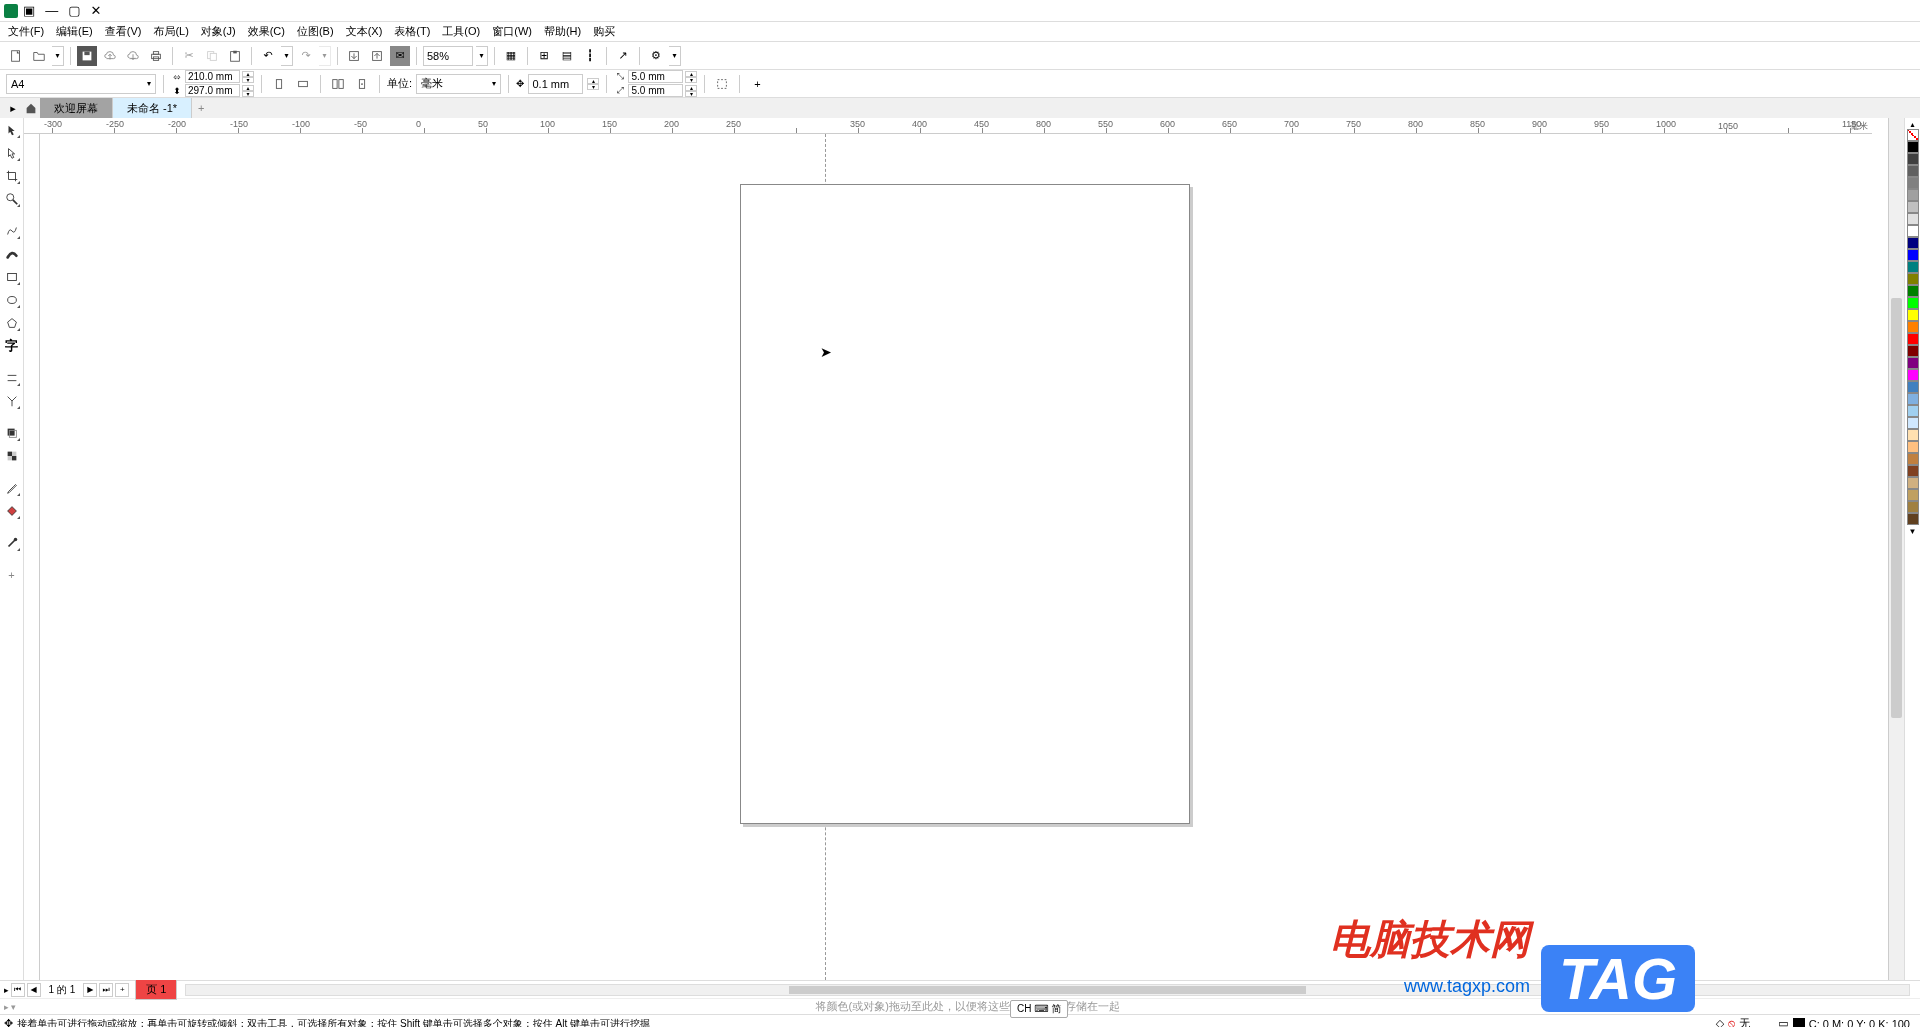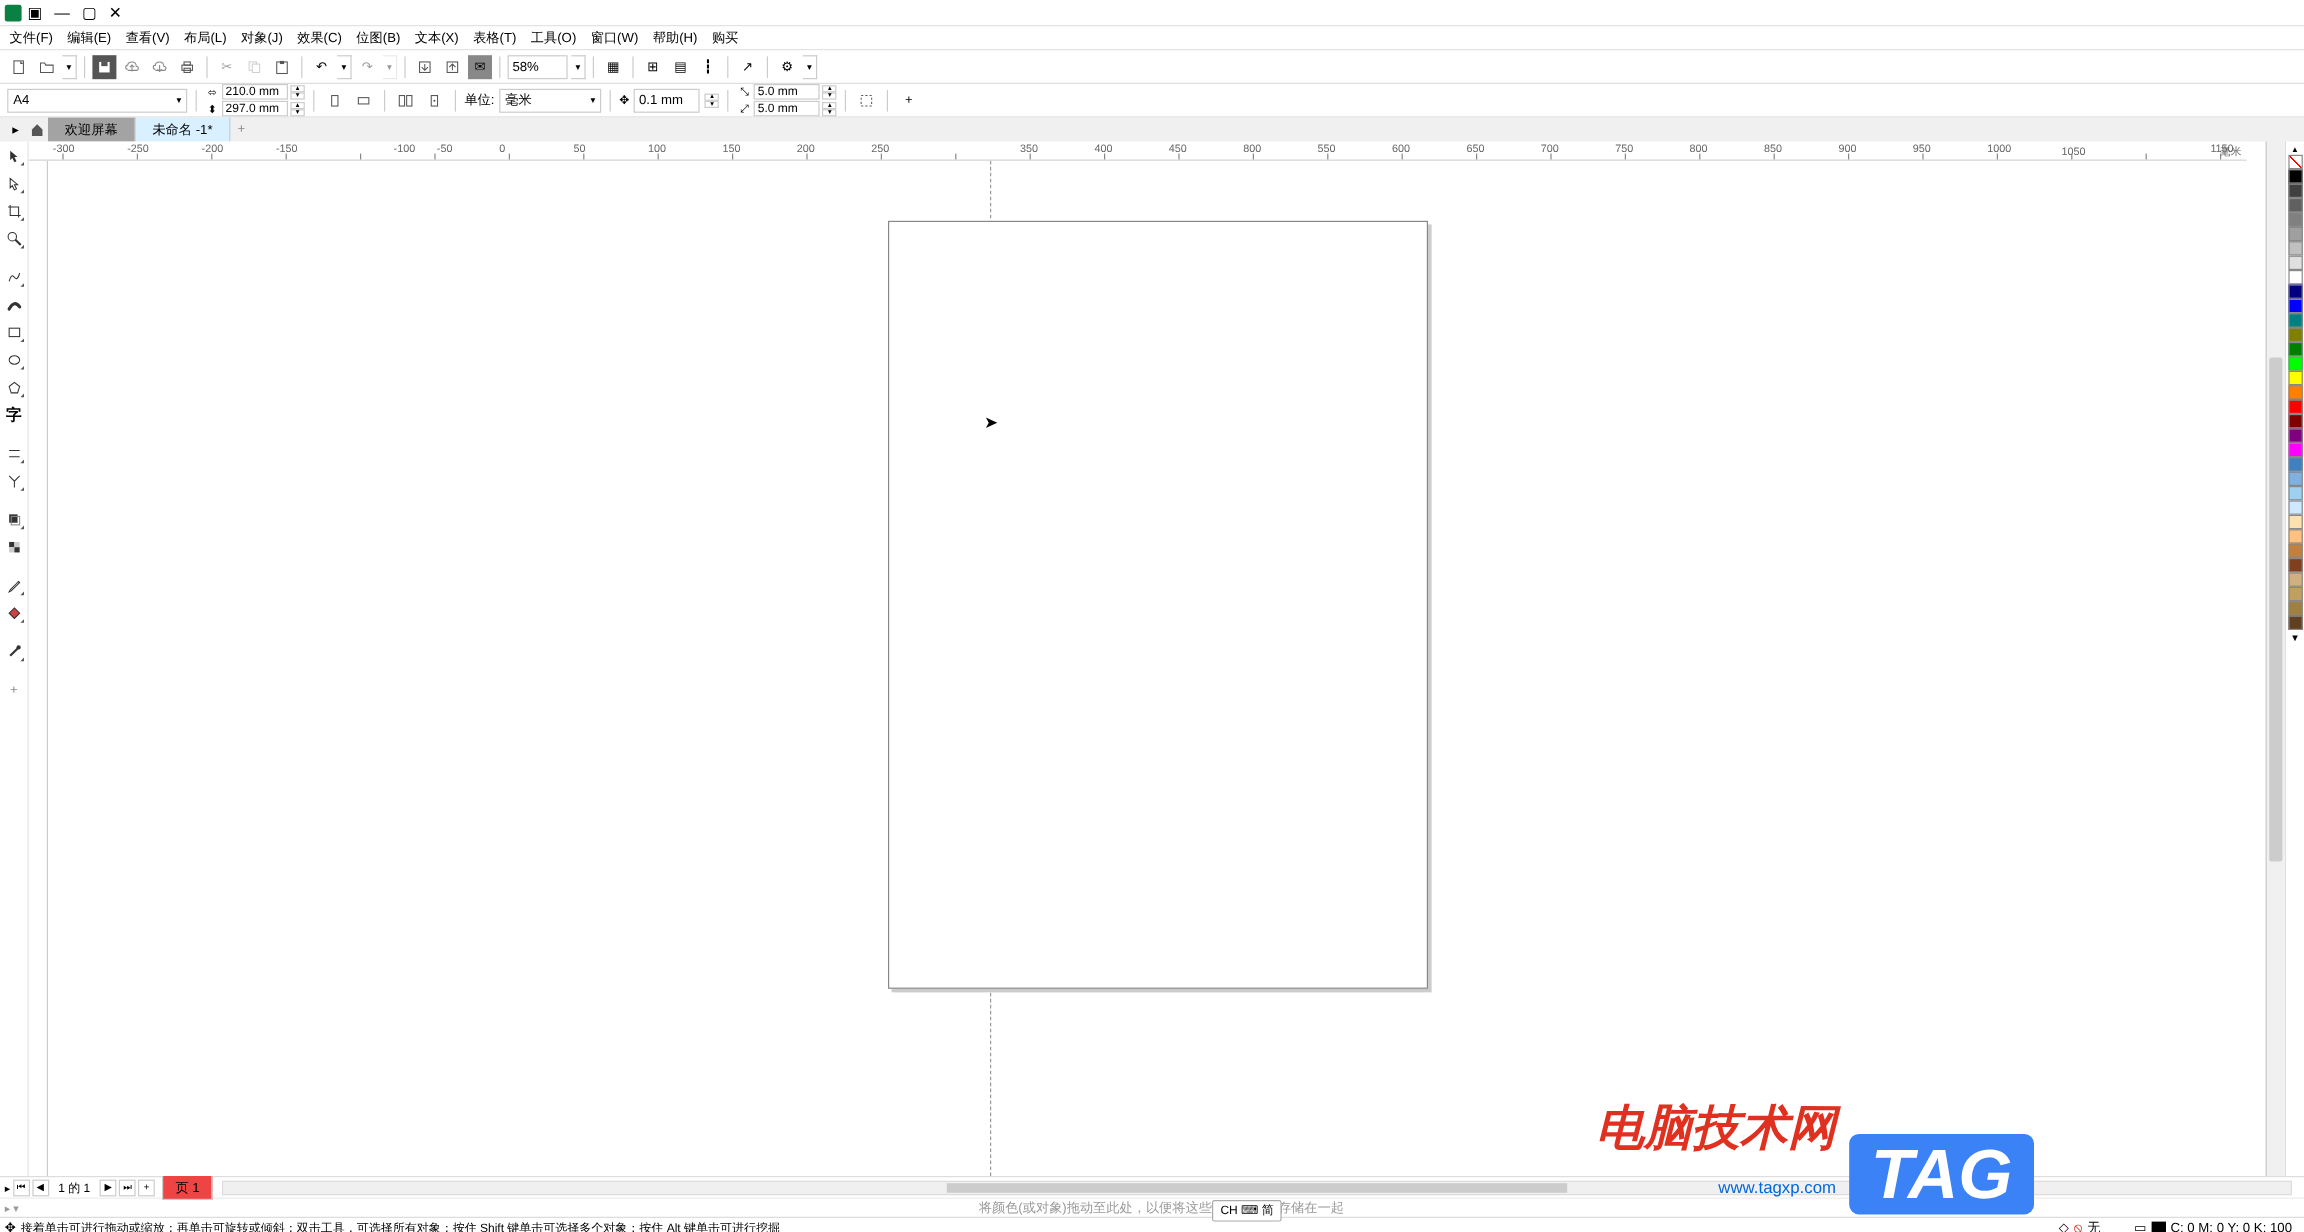--- a/index.html
+++ b/index.html
@@ -55,21 +55,21 @@
 .pgindicator{padding:12px 6px;font-size:10px;}
 .pgtab{padding:2px 10px;border:1px solid #ccc;background:#ef4444;margin-left:4px;}
 .hscroll{flex:1;height:12px;background:#f0f0f0;margin:0 6px;position:relative;border:1px solid #ddd;}
 .hthumb{position:absolute;top:1px;bottom:1px;left:35%;width:30%;background:#ccc;}
 .hintbar{height:16px;background:#fff;display:flex;align-items:center;justify-content:center;color:#999;font-size:10px;border-top:1px solid #eee;}
 .statusbar{height:18px;background:#fff;display:flex;align-items:center;border-top:1px solid #ddd;padding:0 4px;gap:4px;}
 .statusbar .stext{flex:1;font-size:10px;}
 .ime-indicator{position:absolute;left:1010px;top:1000px;background:#fff;border:1px solid #aaa;padding:1px 6px;font-size:10px;border-radius:2px;}
 .watermark1{position:absolute;right:390px;bottom:60px;font-size:40px;font-weight:bold;color:#e03020;font-style:italic;}
 .watermark2{position:absolute;right:225px;bottom:15px;font-size:58px;font-weight:bold;color:#fff;background:#3b82f6;padding:0px 18px;border-radius:8px;font-style:italic;}
-.watermark3{position:absolute;right:390px;bottom:30px;font-size:14px;color:#0066dd;}
+.watermark3{position:absolute;right:390px;bottom:30px;font-size:18px;color:#0066dd;}
 svg{width:14px;height:14px;}
 </style>
 </head>
 <body>
 
 <div class="titlebar">
   <div class="logo"></div>
   <div class="winbtns">
     <span>▣</span>
     <span>—</span>
@@ -401,23 +401,23 @@
   <div class="canvas-container">
     <div class="hruler" id="hruler">
         <span class="rulertext" style="left: 20px; top: 1px;">-300</span>
         <div class="rulertick" style="left: 28px; top: 10px; width: 1px; height: 6px;"></div>
         <span class="rulertext" style="left: 82px; top: 1px;">-250</span>
         <div class="rulertick" style="left: 90px; top: 10px; width: 1px; height: 6px;"></div>
         <span class="rulertext" style="left: 144px; top: 1px;">-200</span>
         <div class="rulertick" style="left: 152px; top: 10px; width: 1px; height: 6px;"></div>
         <span class="rulertext" style="left: 206px; top: 1px;">-150</span>
         <div class="rulertick" style="left: 214px; top: 10px; width: 1px; height: 6px;"></div>
-        <span class="rulertext" style="left: 268px; top: 1px; margin-left: 36px;">-100</span>
+        <span class="rulertext" style="left: 268px; top: 1px;">-100</span>
         <div class="rulertick" style="left: 276px; top: 10px; width: 1px; height: 6px;"></div>
-        <span class="rulertext" style="left: 340px; top: 1px;">-50</span>
+        <span class="rulertext" style="left: 330px; top: 1px;">-50</span>
         <div class="rulertick" style="left: 338px; top: 10px; width: 1px; height: 6px;"></div>
         <span class="rulertext" style="left: 392px; top: 1px;">0</span>
         <div class="rulertick" style="left: 400px; top: 10px; width: 1px; height: 6px;"></div>
         <span class="rulertext" style="left: 454px; top: 1px;">50</span>
         <div class="rulertick" style="left: 462px; top: 10px; width: 1px; height: 6px;"></div>
         <span class="rulertext" style="left: 516px; top: 1px;">100</span>
         <div class="rulertick" style="left: 524px; top: 10px; width: 1px; height: 6px;"></div>
         <span class="rulertext" style="left: 578px; top: 1px;">150</span>
         <div class="rulertick" style="left: 586px; top: 10px; width: 1px; height: 6px;"></div>
         <span class="rulertext" style="left: 640px; top: 1px;">200</span>

